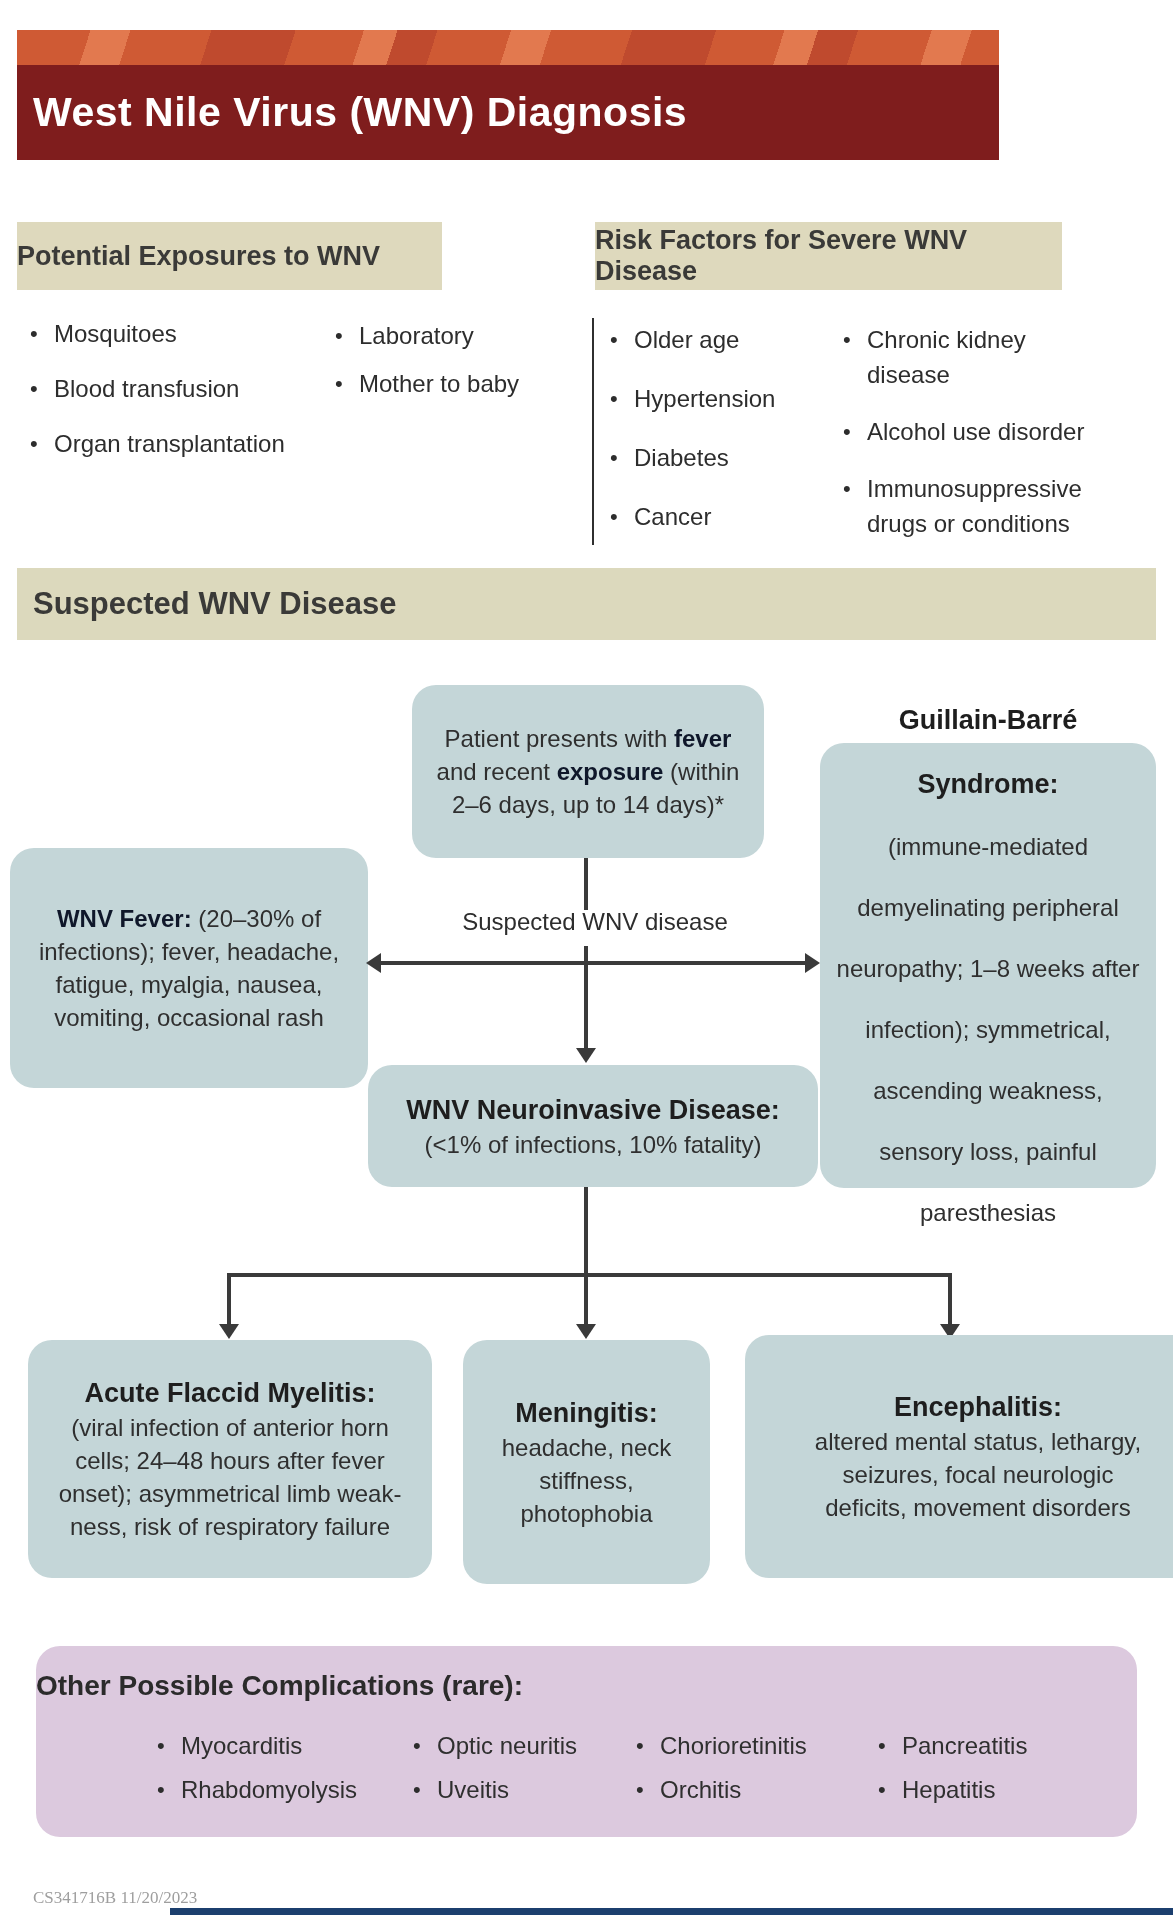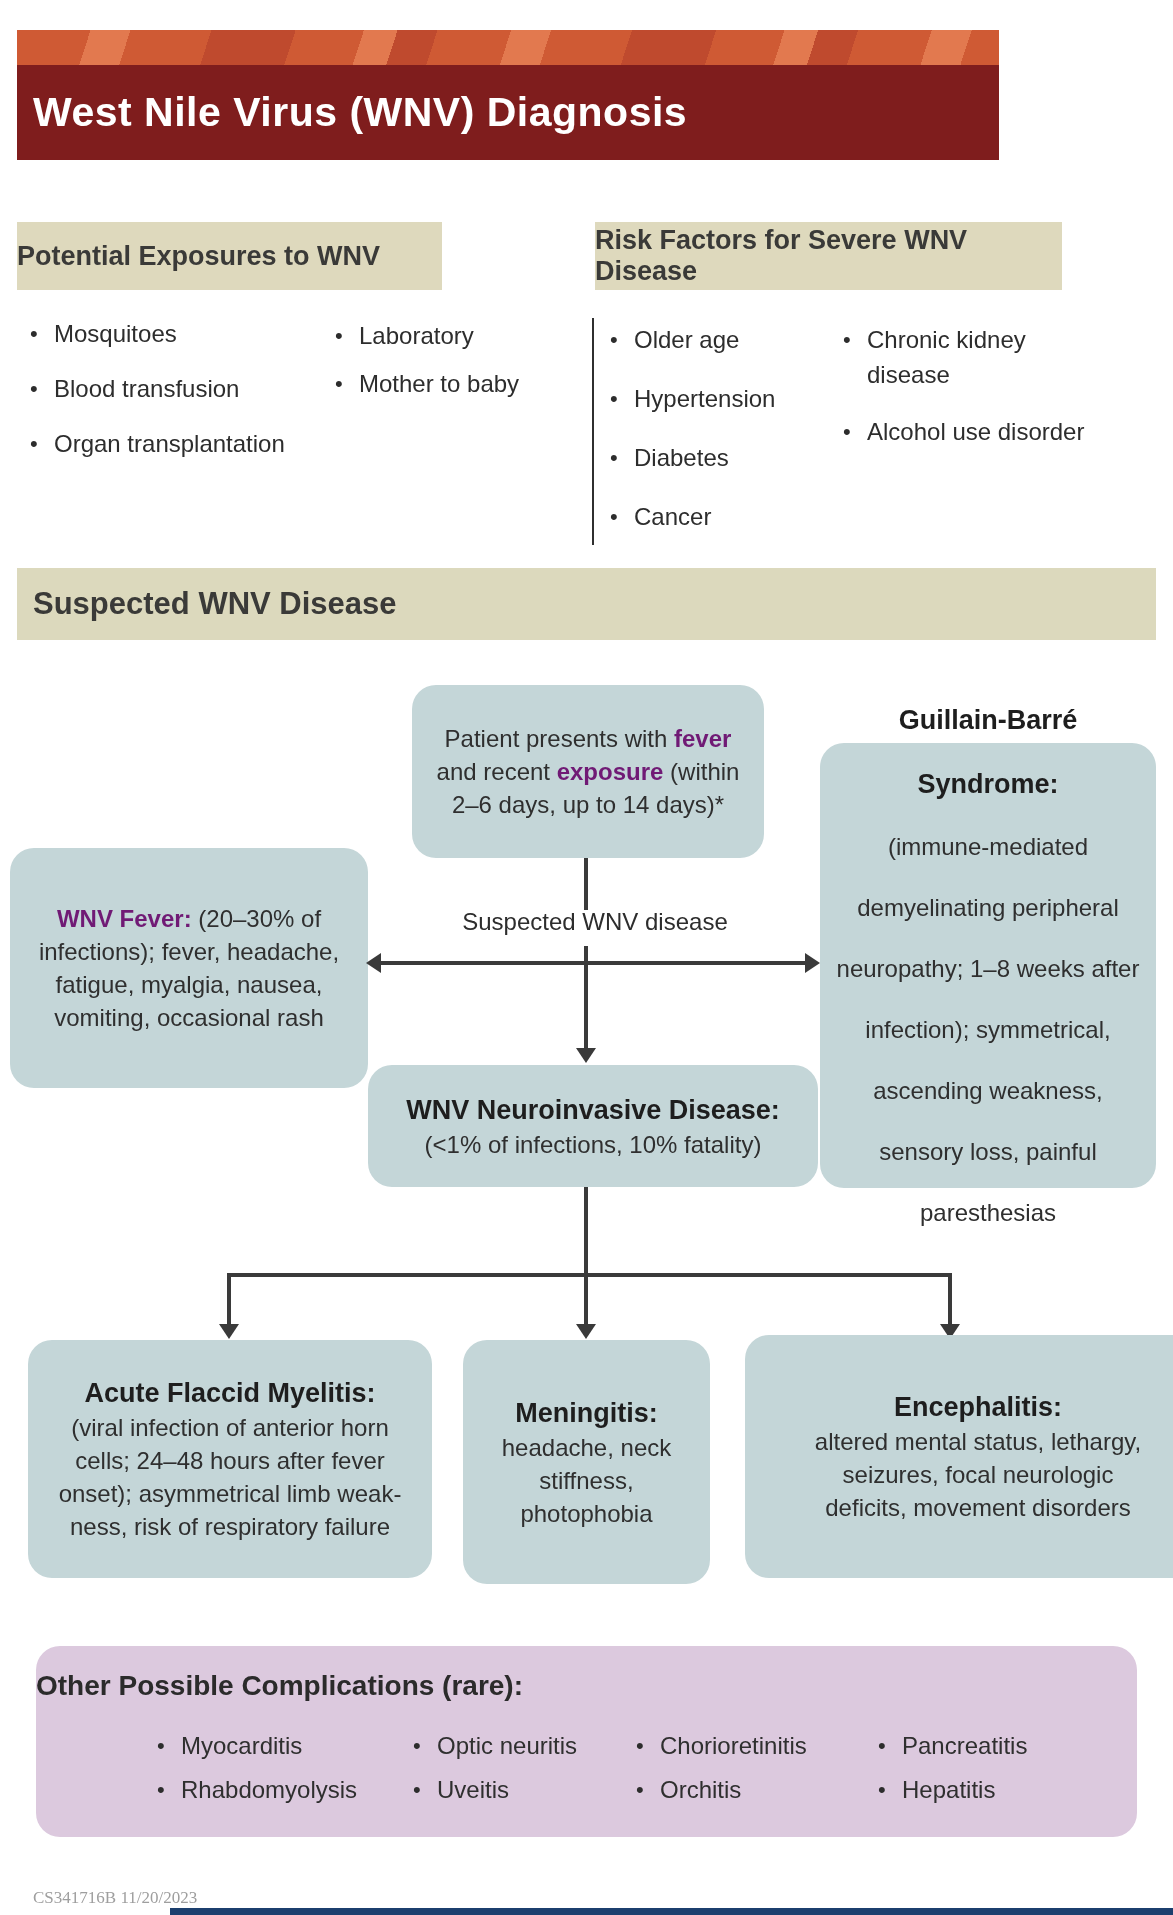--- a/index.html
+++ b/index.html
@@ -35,21 +35,21 @@
 
   
   .band { position:absolute; left:17px; top:568px; width:1139px; height:72px; background:#dcd9bd;
     color:#3a3a38; font-size:31px; font-weight:bold; display:flex; align-items:center; padding-left:16px; }
 
   
   .fbox { position:absolute; background:#c4d6d8; border-radius:24px; color:#2f2f2f;
     display:flex; flex-direction:column; justify-content:center; align-items:center;
     text-align:center; font-size:24px; line-height:33px; }
   .fbox .bt { font-weight:bold; color:#1e1e1e; font-size:27px; line-height:36px; }
-  .fbox b { color:#701a75;margin-top:36px; }
+  .fbox b { color:#0f172a;margin-top:36px; }
   .box-patient { left:412px; top:685px;  width:352px; height:173px; }
   .box-fever   { left:10px;  top:848px;  width:358px; height:240px; }
   .box-gbs     { left:820px; top:743px;  width:336px; height:445px;gap:28px; }
   .box-neuro   { left:368px; top:1065px; width:450px; height:122px; }
   .box-afm     { left:28px;  top:1340px; width:404px; height:238px; }
   .box-men     { left:463px; top:1340px; width:247px; height:244px; }
   .box-enc     { left:745px; top:1335px; width:466px; height:243px; }
 
   .flow-label { position:absolute; left:450px; top:908px; width:290px; text-align:center;
     color:#2d2d2d; font-size:24px; }
@@ -100,20 +100,21 @@
 
   <ul class="blist rf1">
     <li>Older age</li>
     <li>Hypertension</li>
     <li>Diabetes</li>
     <li>Cancer</li>
   </ul>
   <ul class="blist rf2">
     <li>Chronic kidney disease</li>
     <li>Alcohol use disorder</li>
+    <li>Immunosuppressive drugs or conditions</li>
   </ul>
 
   <div class="band">Suspected WNV Disease</div>
 
   <div class="fbox box-patient">
     <div><span>Patient presents with </span><b>fever</b></div>
     <div><span>and recent </span><b>exposure</b><span> (within</span></div>
     <div>2–6 days, up to 14 days)*</div>
   </div>
 

